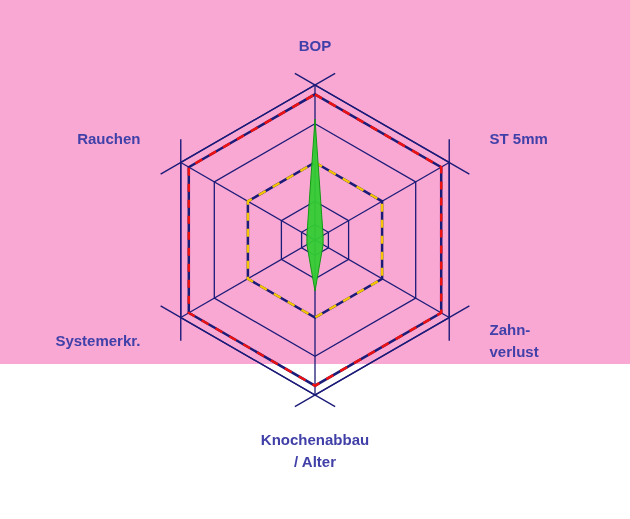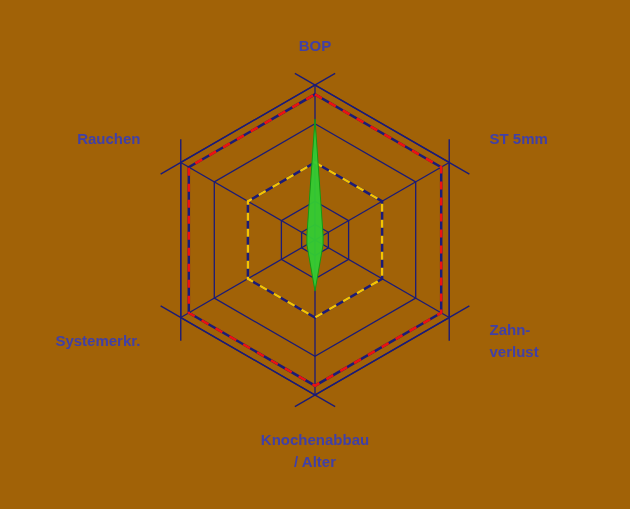--- a/index.html
+++ b/index.html
@@ -6,23 +6,23 @@
     margin: 0;
     padding: 0;
     background: #ffffff;
     width: 630px;
     height: 519px;
     overflow: hidden;
     font-family: "Liberation Sans", sans-serif;
   }
   .chart-wrap {
     width: 630px;
-    height: 509px;
+    height: 364px;
     position: relative;
-    background: #a16207;
+    background: #f9a8d4;
   }
   svg { display: block; }
   .axis-label {
     font-family: "Liberation Sans", "DejaVu Sans", sans-serif;
     font-size: 15px;
     font-weight: bold;
   }
 </style>
 </head>
 <body>

